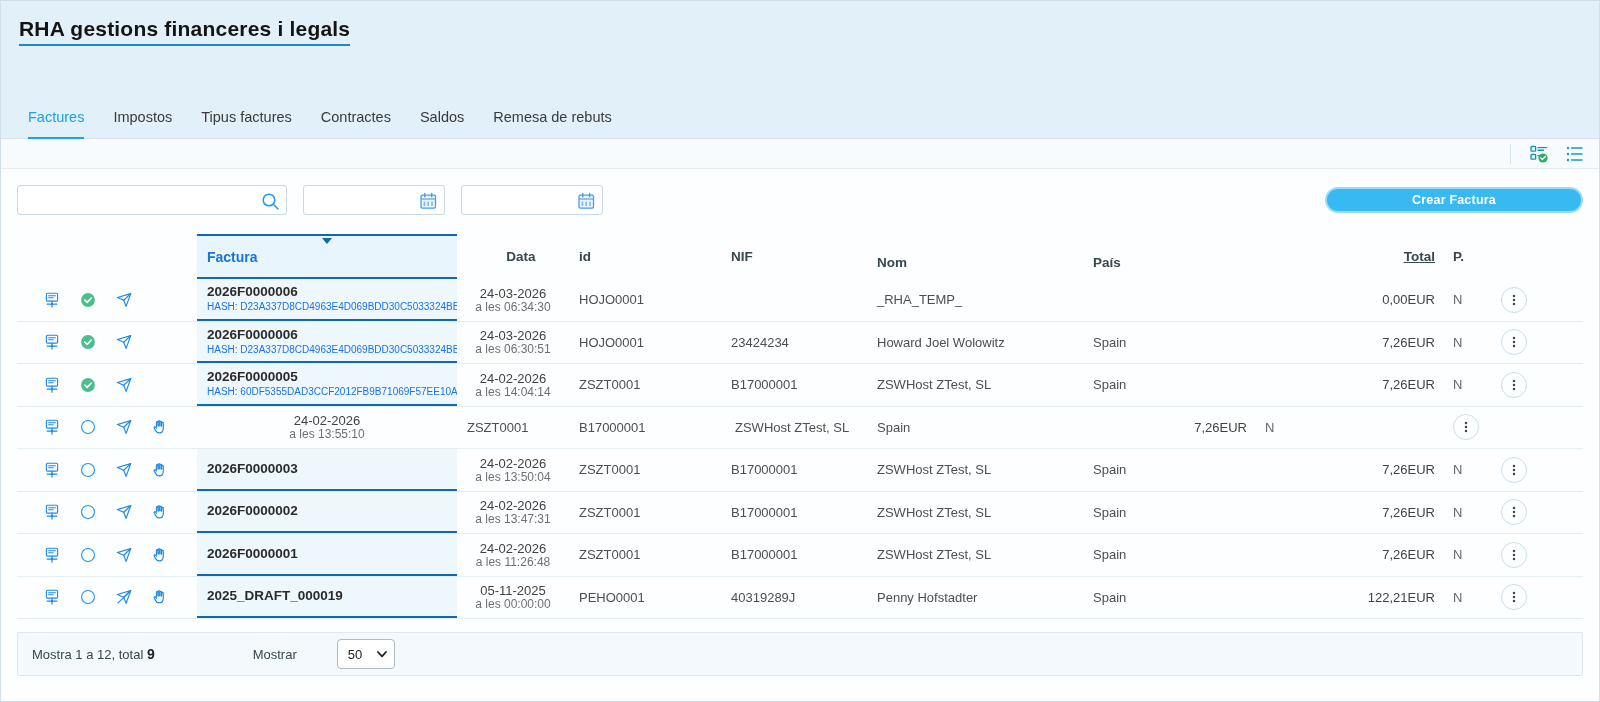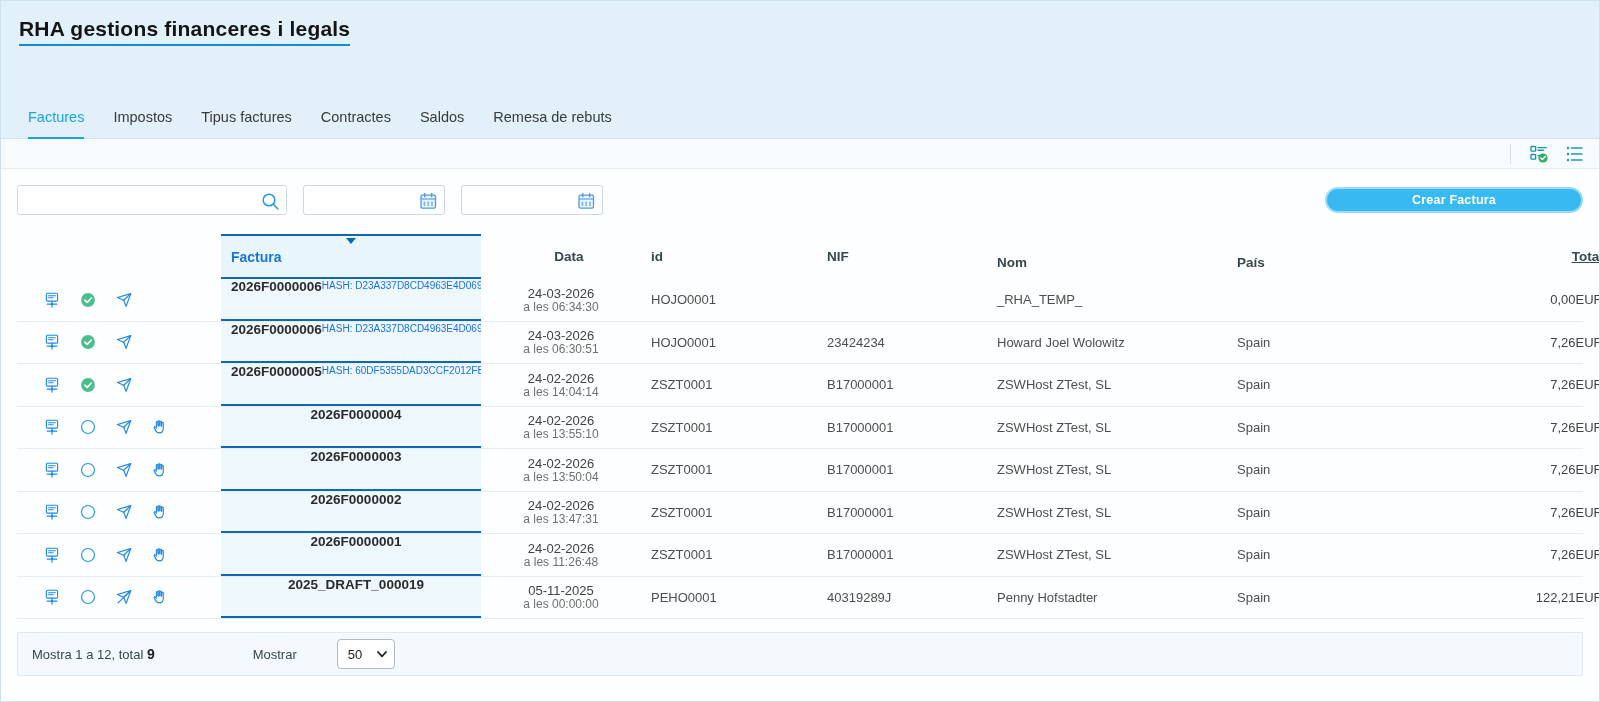--- a/index.html
+++ b/index.html
@@ -29,31 +29,31 @@
   .input-box { position:relative; background:#fff; border:1px solid #ccd9e0; border-radius:3px; height:30px; display:flex; align-items:center; }
   .input-box input { border:none; outline:none; background:transparent; height:100%; width:100%; padding:0 30px 0 10px; font-size:13px; font-family:inherit; color:#333; }
   .search-box { width:270px; }
   .date-box { width:142px; margin-left:16px; }
   .box-icon { position:absolute; right:6px; top:5px; width:20px; height:20px; pointer-events:auto; cursor:pointer; }
   .spacer { flex:1; }
   .create-btn { width:258px; height:26px; border-radius:14px; background:#39b9f2; border:2px solid #9adcf9; color:#fff; font-size:12.5px; font-weight:bold; font-family:inherit; cursor:pointer; letter-spacing:.2px; }
 
   
   .table { margin-top:19px; }
-  .trow { display:grid; grid-template-columns:180px 260px 112px 152px 142px 216px 170px 188px 48px 1fr; align-items:center; border-bottom:1px solid #e4edf2; background:#fdfeff;gap:24px; }
+  .trow { display:grid; grid-template-columns:180px 260px 112px 152px 142px 216px 170px 188px 48px 1fr; align-items:center; border-bottom:1px solid #e4edf2; background:#fdfeff; }
   .trow.thead { height:45px; border-bottom:none; background:transparent; }
   .trow.body-row { height:42.5px; }
   .th { font-size:13.5px; font-weight:bold; color:#37474f; padding-left:10px; }
   .th-data { text-align:center; padding-left:16px; }
   .th-nif, .th-id { padding-left:10px; }
   .th-nom, .th-pais { padding-left:14px;margin-top:12px; }
   .th-total { text-align:right; padding-left:0; padding-right:2px;text-decoration:underline; }
   .th-p { padding-left:16px; }
 
-  .cell-factura { background:#eef7fc; height:100%; display:flex; justify-content:center; padding-left:10px; border-bottom:2px solid #1068b0; cursor:pointer; }
+  .cell-factura { background:#eef7fc; height:100%; display:flex; flex-direction:column; justify-content:center; padding-left:10px; border-bottom:2px solid #1068b0; cursor:pointer; }
   .th-factura { position:relative; background:#e9f5fc; height:100%; display:flex; align-items:center; padding-left:10px; border-top:2px solid #1068b0; border-bottom:2px solid #1068b0; color:#1976d2; font-size:14px; font-weight:bold; cursor:pointer; }
   .sort-arrow { position:absolute; top:2px; left:50%; margin-left:-5px; width:0; height:0; border-left:5px solid transparent; border-right:5px solid transparent; border-top:6px solid #1068b0; }
 
   .f-num { font-size:13.5px; font-weight:bold; color:#2b2b2b; line-height:16px; }
   .f-hash { font-size:10px; color:#1a73e8; line-height:13px; white-space:nowrap; overflow:hidden; }
 
   .c-data { text-align:center; }
   .d-main { font-size:13px; color:#424242; line-height:15px; }
   .d-sub { font-size:12px; color:#6f6f6f; line-height:13px; }
   .c-id, .c-nif { font-size:13px; color:#4e4e4e; padding-left:10px; }
@@ -341,24 +341,20 @@
 
       <span class="icn">
         <svg viewBox="0 0 24 24" fill="none" stroke="#1e88e5" stroke-width="1.5" stroke-linecap="round" stroke-linejoin="round">
           <path d="M7.2 12 V6 a1.15 1.15 0 0 1 2.3 0 V10.5"></path>
           <path d="M9.5 10.5 V4.8 a1.15 1.15 0 0 1 2.3 0 V10.2"></path>
           <path d="M11.8 10.2 V5.4 a1.15 1.15 0 0 1 2.3 0 V10.8"></path>
           <path d="M14.1 10.8 V7 a1.15 1.15 0 0 1 2.3 0 V13.2 c0 4-2 6.6-5.4 6.6 c-2.4 0-3.8-1-5-3.3 L4.2 13 c-.5-.9.8-1.9 1.6-1.1 l1.4 1.5"></path>
         </svg>
       </span>
     </div>
-    <div class="cell-factura">
-      <div class="f-num">2026F0000004</div>
-
-    </div>
     <div class="c-data">
       <div class="d-main">24-02-2026</div>
       <div class="d-sub">a les 13:55:10</div>
     </div>
     <div class="c-id">ZSZT0001</div>
     <div class="c-nif">B17000001</div>
     <div class="c-nom">ZSWHost ZTest, SL</div>
     <div class="c-pais">Spain</div>
     <div class="c-total">7,26EUR</div>
     <div class="c-p">N</div>

